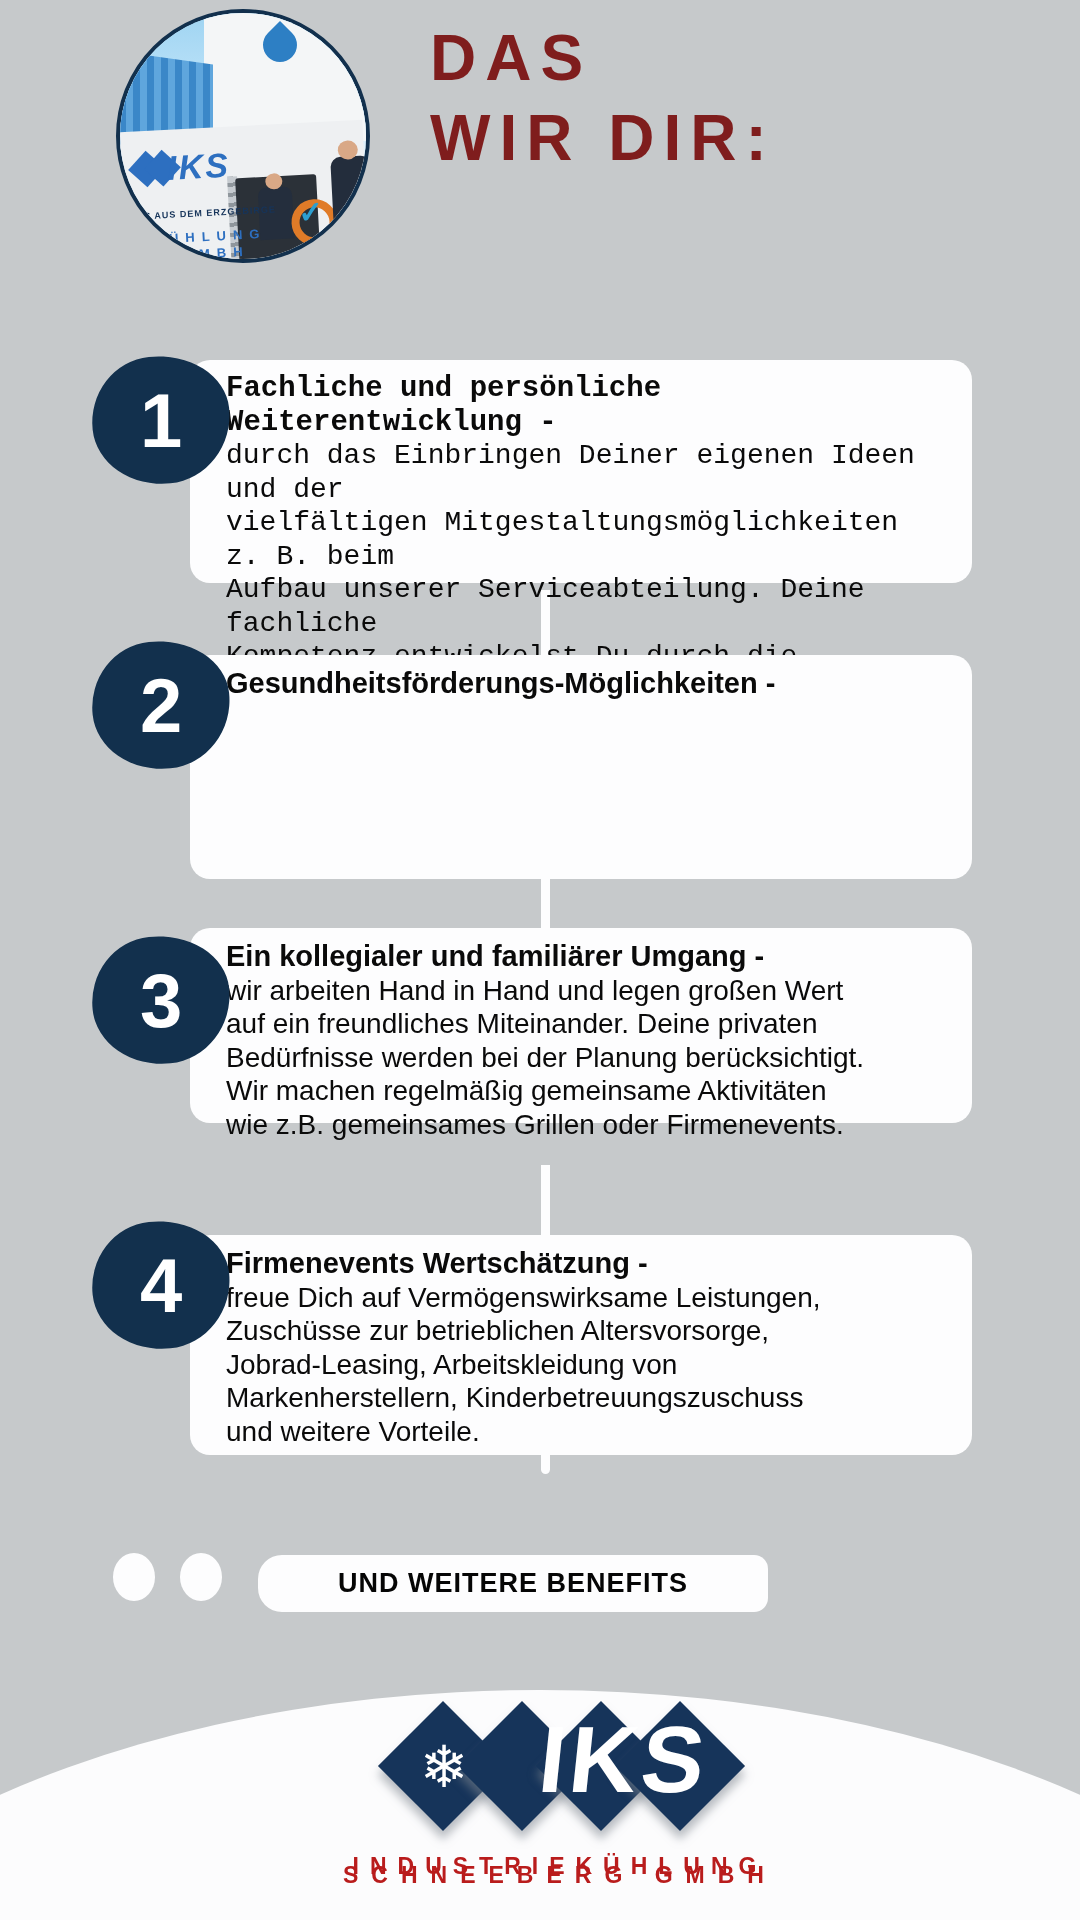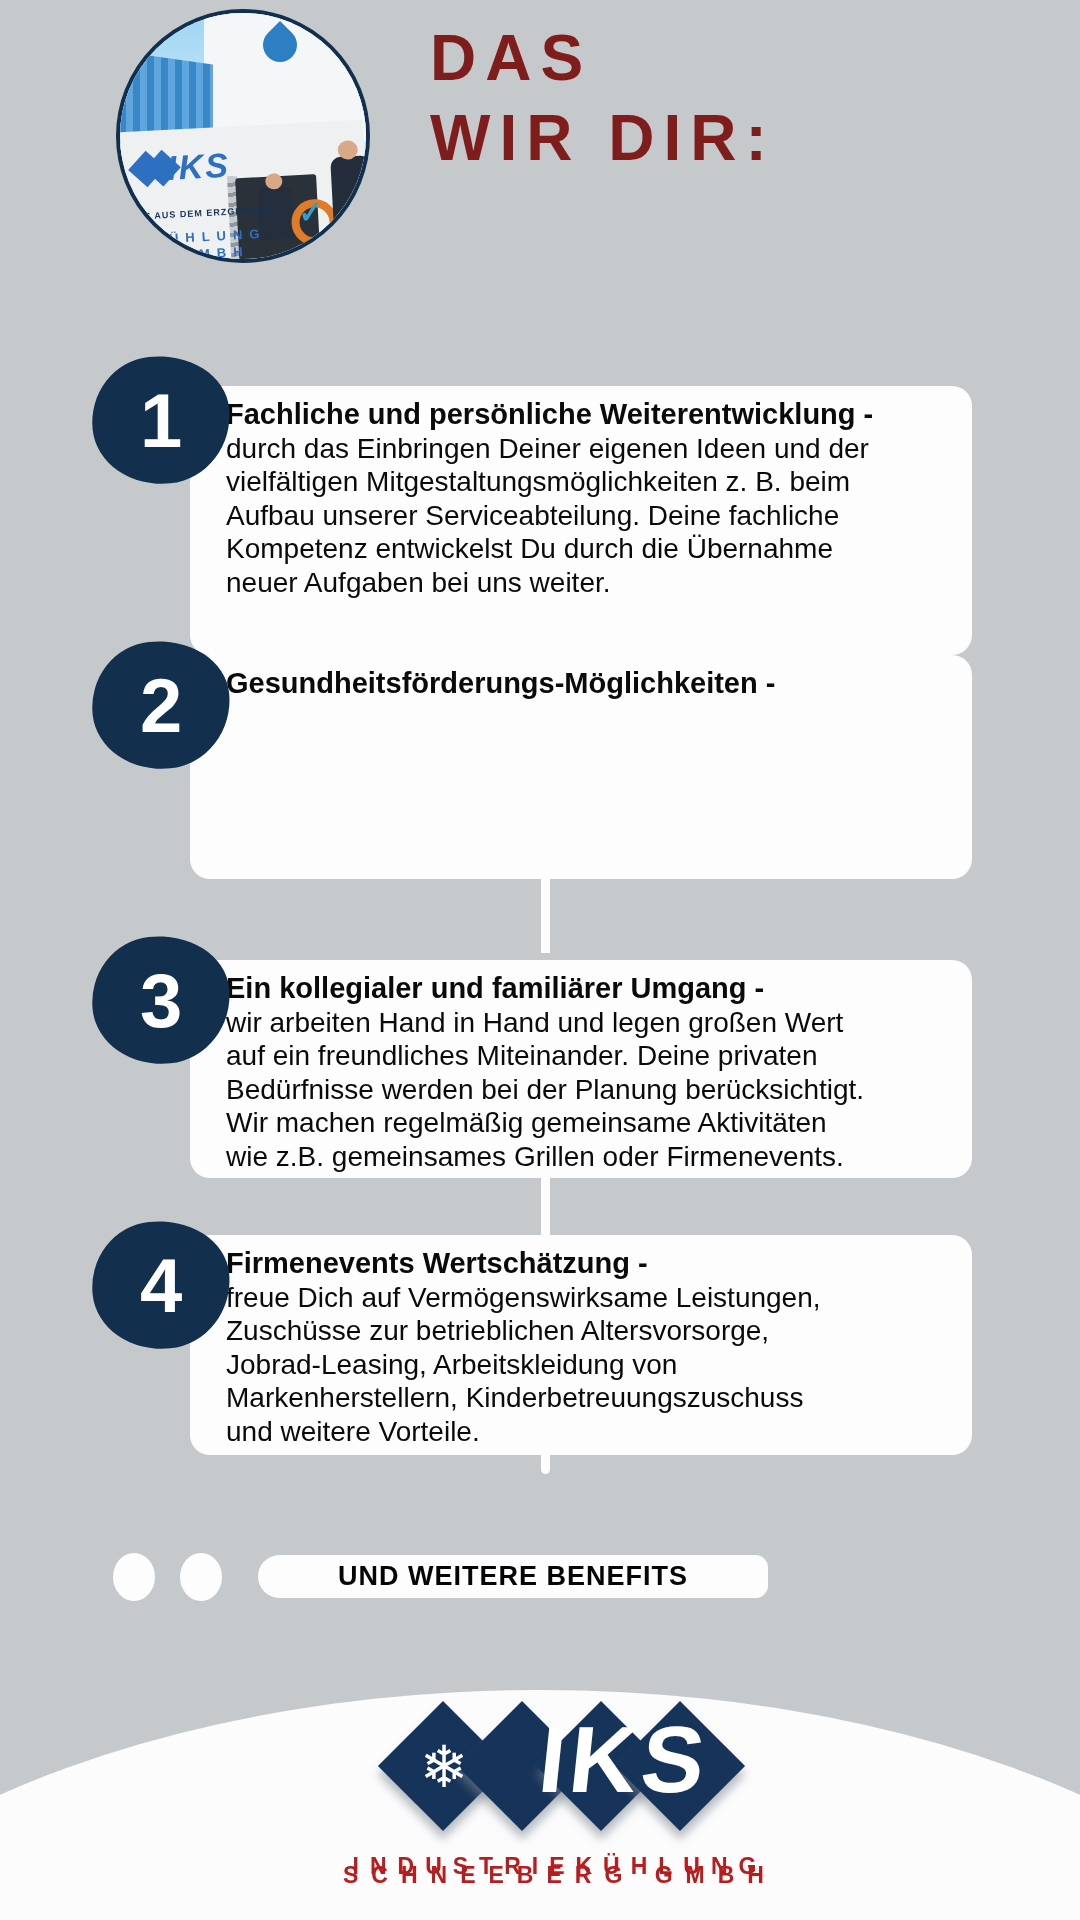--- a/index.html
+++ b/index.html
@@ -45,23 +45,23 @@
   
   .title{position:absolute;left:430px;top:18px;color:#7f1d1d;
     font-size:64px;line-height:80px;font-weight:800;letter-spacing:9px;}
   .title div{white-space:nowrap;}
 
   
   .card{position:absolute;left:190px;width:782px;background:#fdfdfe;border-radius:20px;}
   .card .card-text{padding:12px 26px 0 36px;color:#0a0a0a;}
   .card-title{font-size:29px;font-weight:bold;line-height:33.5px;}
   .card-body{font-size:28px;line-height:33.5px;white-space:pre-line;}
-  .card1{top:386px;height:269px;}
+  .card1{top:360px;height:223px;font-family:Liberation Mono, monospace;}
   .card2{top:655px;height:224px;}
-  .card3{top:960px;height:218px;}
+  .card3{top:928px;height:195px;}
   .card4{top:1235px;height:220px;}
 
   
   .badge{position:absolute;left:92px;width:138px;height:128px;background:#12304d;
     border-radius:46% 54% 48% 52% / 52% 46% 54% 48%;
     transform:rotate(-6deg);
     display:flex;align-items:center;justify-content:center;}
   .badge span{color:#ffffff;font-size:76px;font-weight:bold;transform:rotate(6deg);}
   .badge1{top:356px;}
   .badge2{top:641px;}
@@ -72,21 +72,21 @@
   .connector{position:absolute;left:541px;width:9px;background:#fdfdfe;}
   .conn1{top:590px;height:68px;}
   .conn2{top:876px;height:77px;}
   .conn3{top:1165px;height:73px;}
   .conn4{top:1452px;height:22px;border-radius:0 0 5px 5px;}
 
   
   .benefit-dot{position:absolute;top:1553px;width:42px;height:48px;background:#fdfdfe;border-radius:50%;}
   .dot1{left:113px;}
   .dot2{left:180px;}
-  .benefit-bar{position:absolute;left:258px;top:1555px;width:510px;height:43px;
+  .benefit-bar{position:absolute;left:258px;top:1555px;width:510px;height:57px;
     background:#fdfdfe;border-radius:24px 14px 14px 24px;
     display:flex;align-items:center;justify-content:center;}
   .benefit-bar span{font-size:27px;font-weight:bold;color:#050505;letter-spacing:1px;}
 
   
   .arch{position:absolute;left:-310px;top:1690px;width:1700px;height:920px;
     background:#fcfcfd;border-radius:50%;}
   .diamond{position:absolute;width:92px;height:92px;background:#16345a;transform:rotate(45deg);
     box-shadow:6px 6px 10px rgba(125,133,142,.55);}
   .d1{left:397px;top:1720px;}

